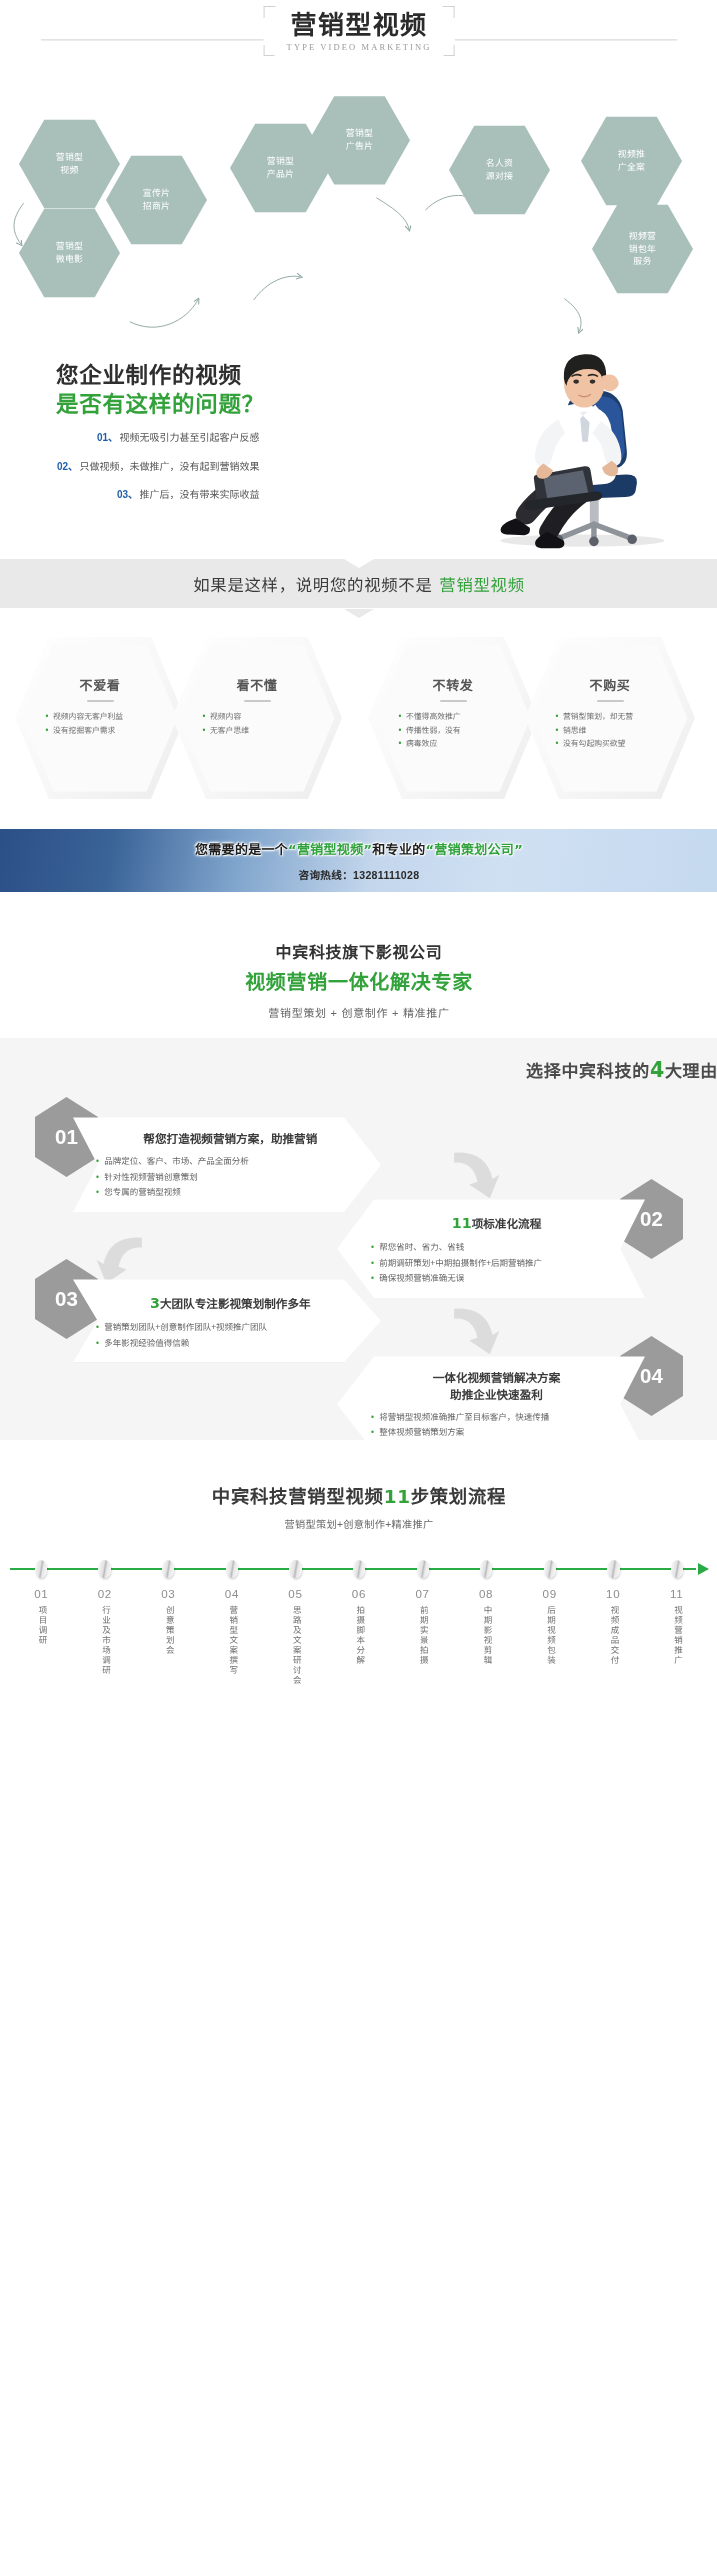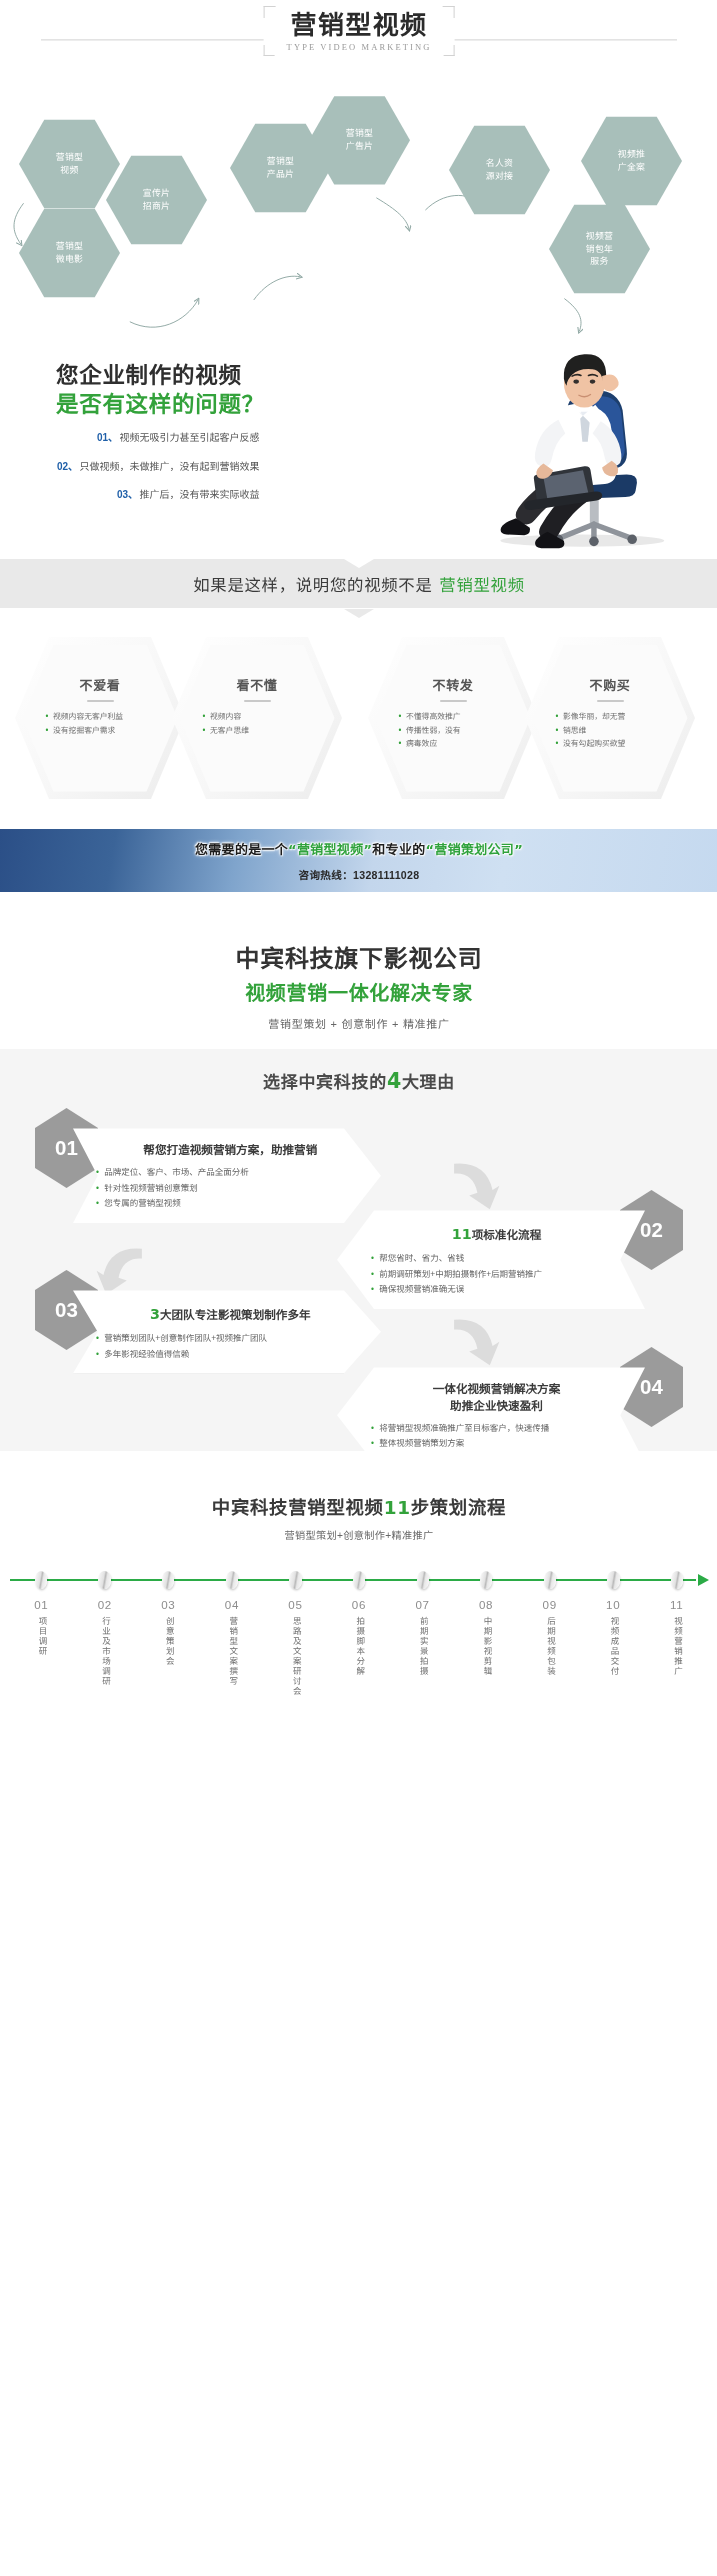--- a/index.html
+++ b/index.html
@@ -96,27 +96,27 @@
     height:63px;
     background:linear-gradient(100deg,#2b4f87 0%,#3b6498 16%,#7fa4cc 33%,#c3d6ec 52%,#cfe0f2 70%,#c5d9ef 100%);
     display:flex; flex-direction:column; align-items:center; justify-content:center;
   }
   .cta-l1 { font-size:13px; font-weight:bold; color:#1d1d1d; letter-spacing:0.3px; text-shadow:0 0 2px #fff,0 0 4.1px #fff,0.7px 0.7px 1.4px #fff,-0.7px -0.7px 1.4px #fff; font-family:"DejaVu Sans",sans-serif;}
   .cta-l1 em { font-style:normal; color:#2fa23c; }
   .cta-l2 { font-size:10.6px; font-weight:bold; color:#2a2a2a; margin-top:9.5px; letter-spacing:0.3px; }
 
   
   .sec-co { text-align:center; padding:23px 0 17.7px; }
-  .co-1 { font-size:24px; font-weight:bold; color:#333; letter-spacing:0.7px; font-family:"DejaVu Sans",sans-serif;}
+  .co-1 { font-size:16px; font-weight:bold; color:#333; letter-spacing:0.7px; font-family:"DejaVu Sans",sans-serif;}
   .co-2 { font-size:20px; font-weight:bold; color:#33a23b; letter-spacing:0.7px; margin-top:2.7px; font-family:"DejaVu Sans",sans-serif;}
   .co-3 { font-size:11px; color:#666; margin-top:9.5px; letter-spacing:0.7px; }
 
   
   .sec-4r { background:#f5f5f5; position:relative; padding:19px 0 23px; }
-  .r4-title { text-align:center; font-size:17px; font-weight:bold; color:#4a4a4a; letter-spacing:0.7px; margin-bottom:15px; font-family:"DejaVu Sans",sans-serif;}
+  .r4-title { text-align:right; font-size:17px; font-weight:bold; color:#4a4a4a; letter-spacing:0.7px; margin-bottom:15px; font-family:"DejaVu Sans",sans-serif;}
   .r4-title em { font-style:normal; color:#33a23b; font-size:20.5px; }
   .r4-wrap { position:relative; height:320px; }
 
   .rcard { position:absolute; width:368px; }
   .rcard .badge {
     position:absolute; top:0; width:63px; height:80px; background:#9b9b9b;
     clip-path:polygon(50% 0%, 100% 25%, 100% 75%, 50% 100%, 0% 75%, 0% 25%);
     color:#fff; font-size:20.5px; font-weight:bold; display:flex; align-items:center; justify-content:center;
     font-family:"Liberation Sans",sans-serif;
     filter:drop-shadow(0.7px 1.4px 2px rgba(0,0,0,.16));
@@ -208,21 +208,21 @@
 源对接</span>
     </div>
     <div class="hex" style="left:581px;top:33px;width:101px;height:92px;">
       <span style="white-space:pre-line;">视频推
 广全案</span>
     </div>
     <div class="hex" style="left:19px;top:125px;width:101px;height:92px;">
       <span style="white-space:pre-line;">营销型
 微电影</span>
     </div>
-    <div class="hex" style="left:549px;top:121px;width:101px;height:92px;">
+    <div class="hex" style="left:592px;top:121px;width:101px;height:92px;">
       <span style="white-space:pre-line;">视频营
 销包年
 服务</span>
     </div>
   </section>
 
   <section class="sec-prob">
     <div class="prob-h1">您企业制作的视频</div>
     <div class="prob-h2">是否有这样的问题？</div>
     <div class="prob-list">
@@ -318,21 +318,21 @@
         <div class="phex-rule"></div>
         <div class="phex-li">不懂得高效推广</div>
         <div class="phex-li">传播性弱，没有</div>
         <div class="phex-li" style="padding-left:7.5px;">病毒效应</div>
       </div>
     </div>
     <div class="phex" style="left:525px;top:0;">
       <div class="phex-in">
         <div class="phex-title">不购买</div>
         <div class="phex-rule"></div>
-        <div class="phex-li">影像华丽，却无营</div>
+        <div class="phex-li">营销型策划，却无营</div>
         <div class="phex-li" style="padding-left:7.5px;">销思维</div>
         <div class="phex-li">没有勾起购买欲望</div>
       </div>
     </div>
   </section>
 
   <section class="sec-cta">
     <div class="cta-inner">
       <div class="cta-l1">
         <span>您需要的是一个</span><em>“营销型视频”</em><span>和专业的</span><em>“营销策划公司”</em>

